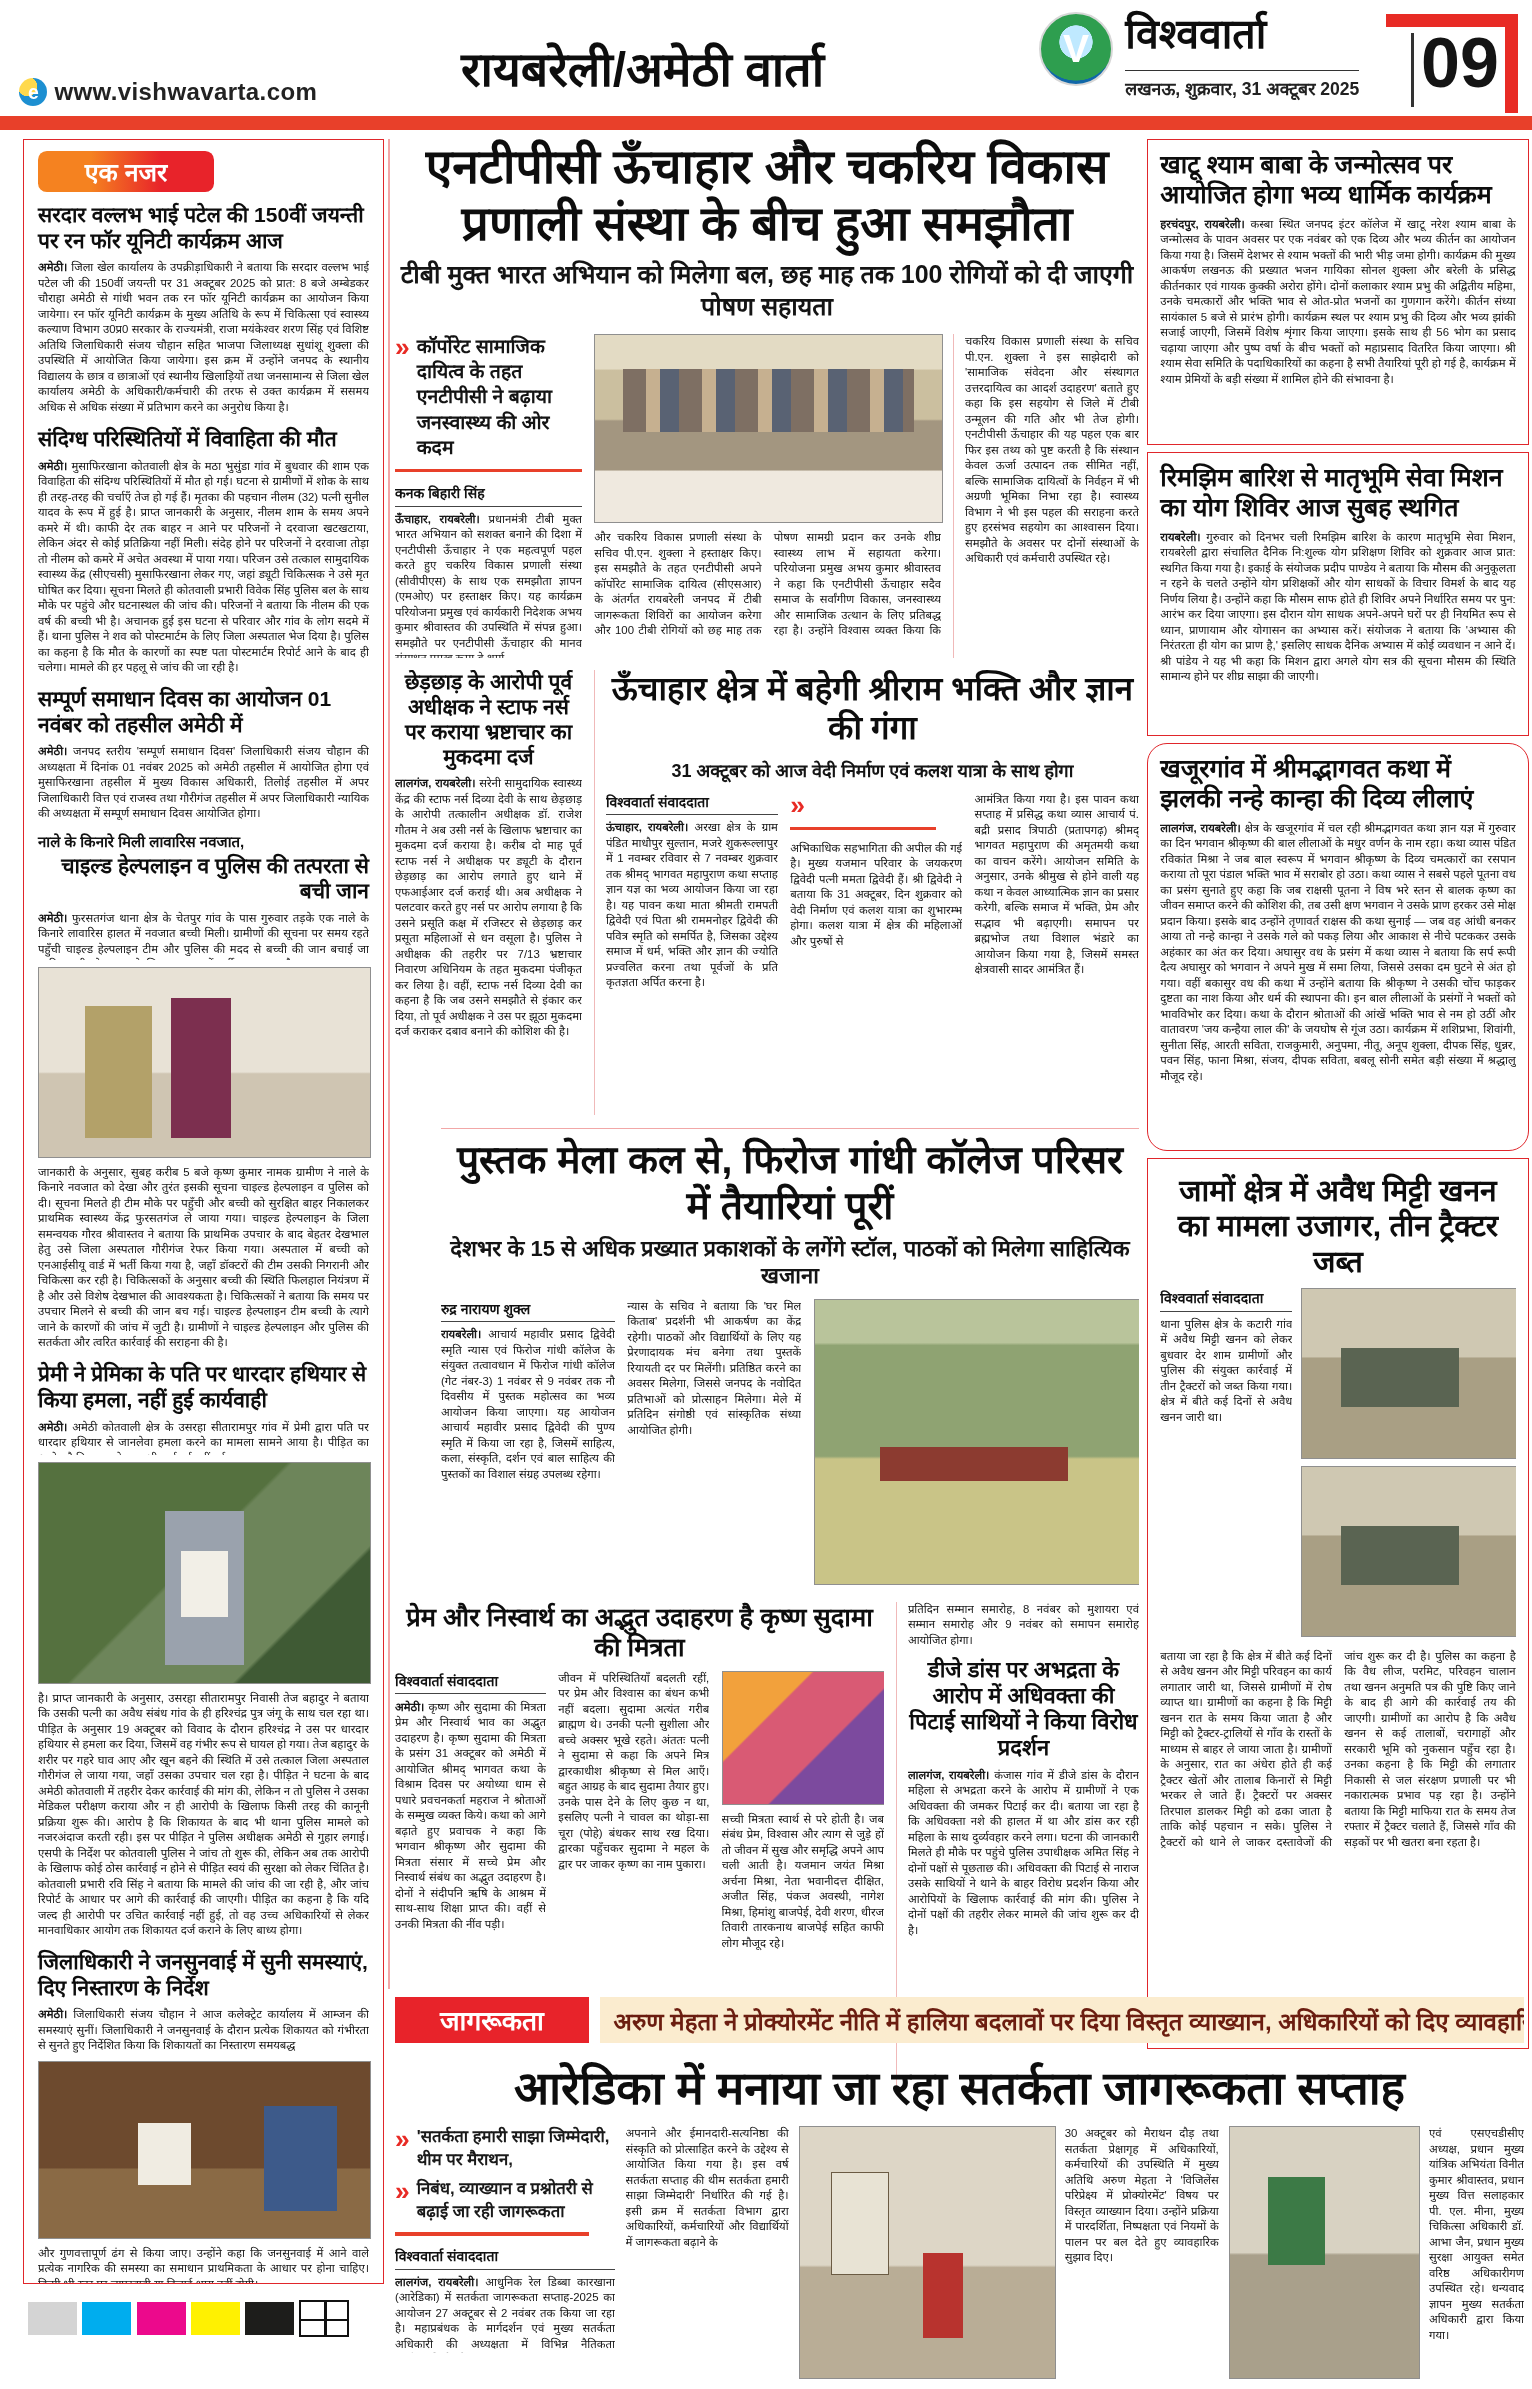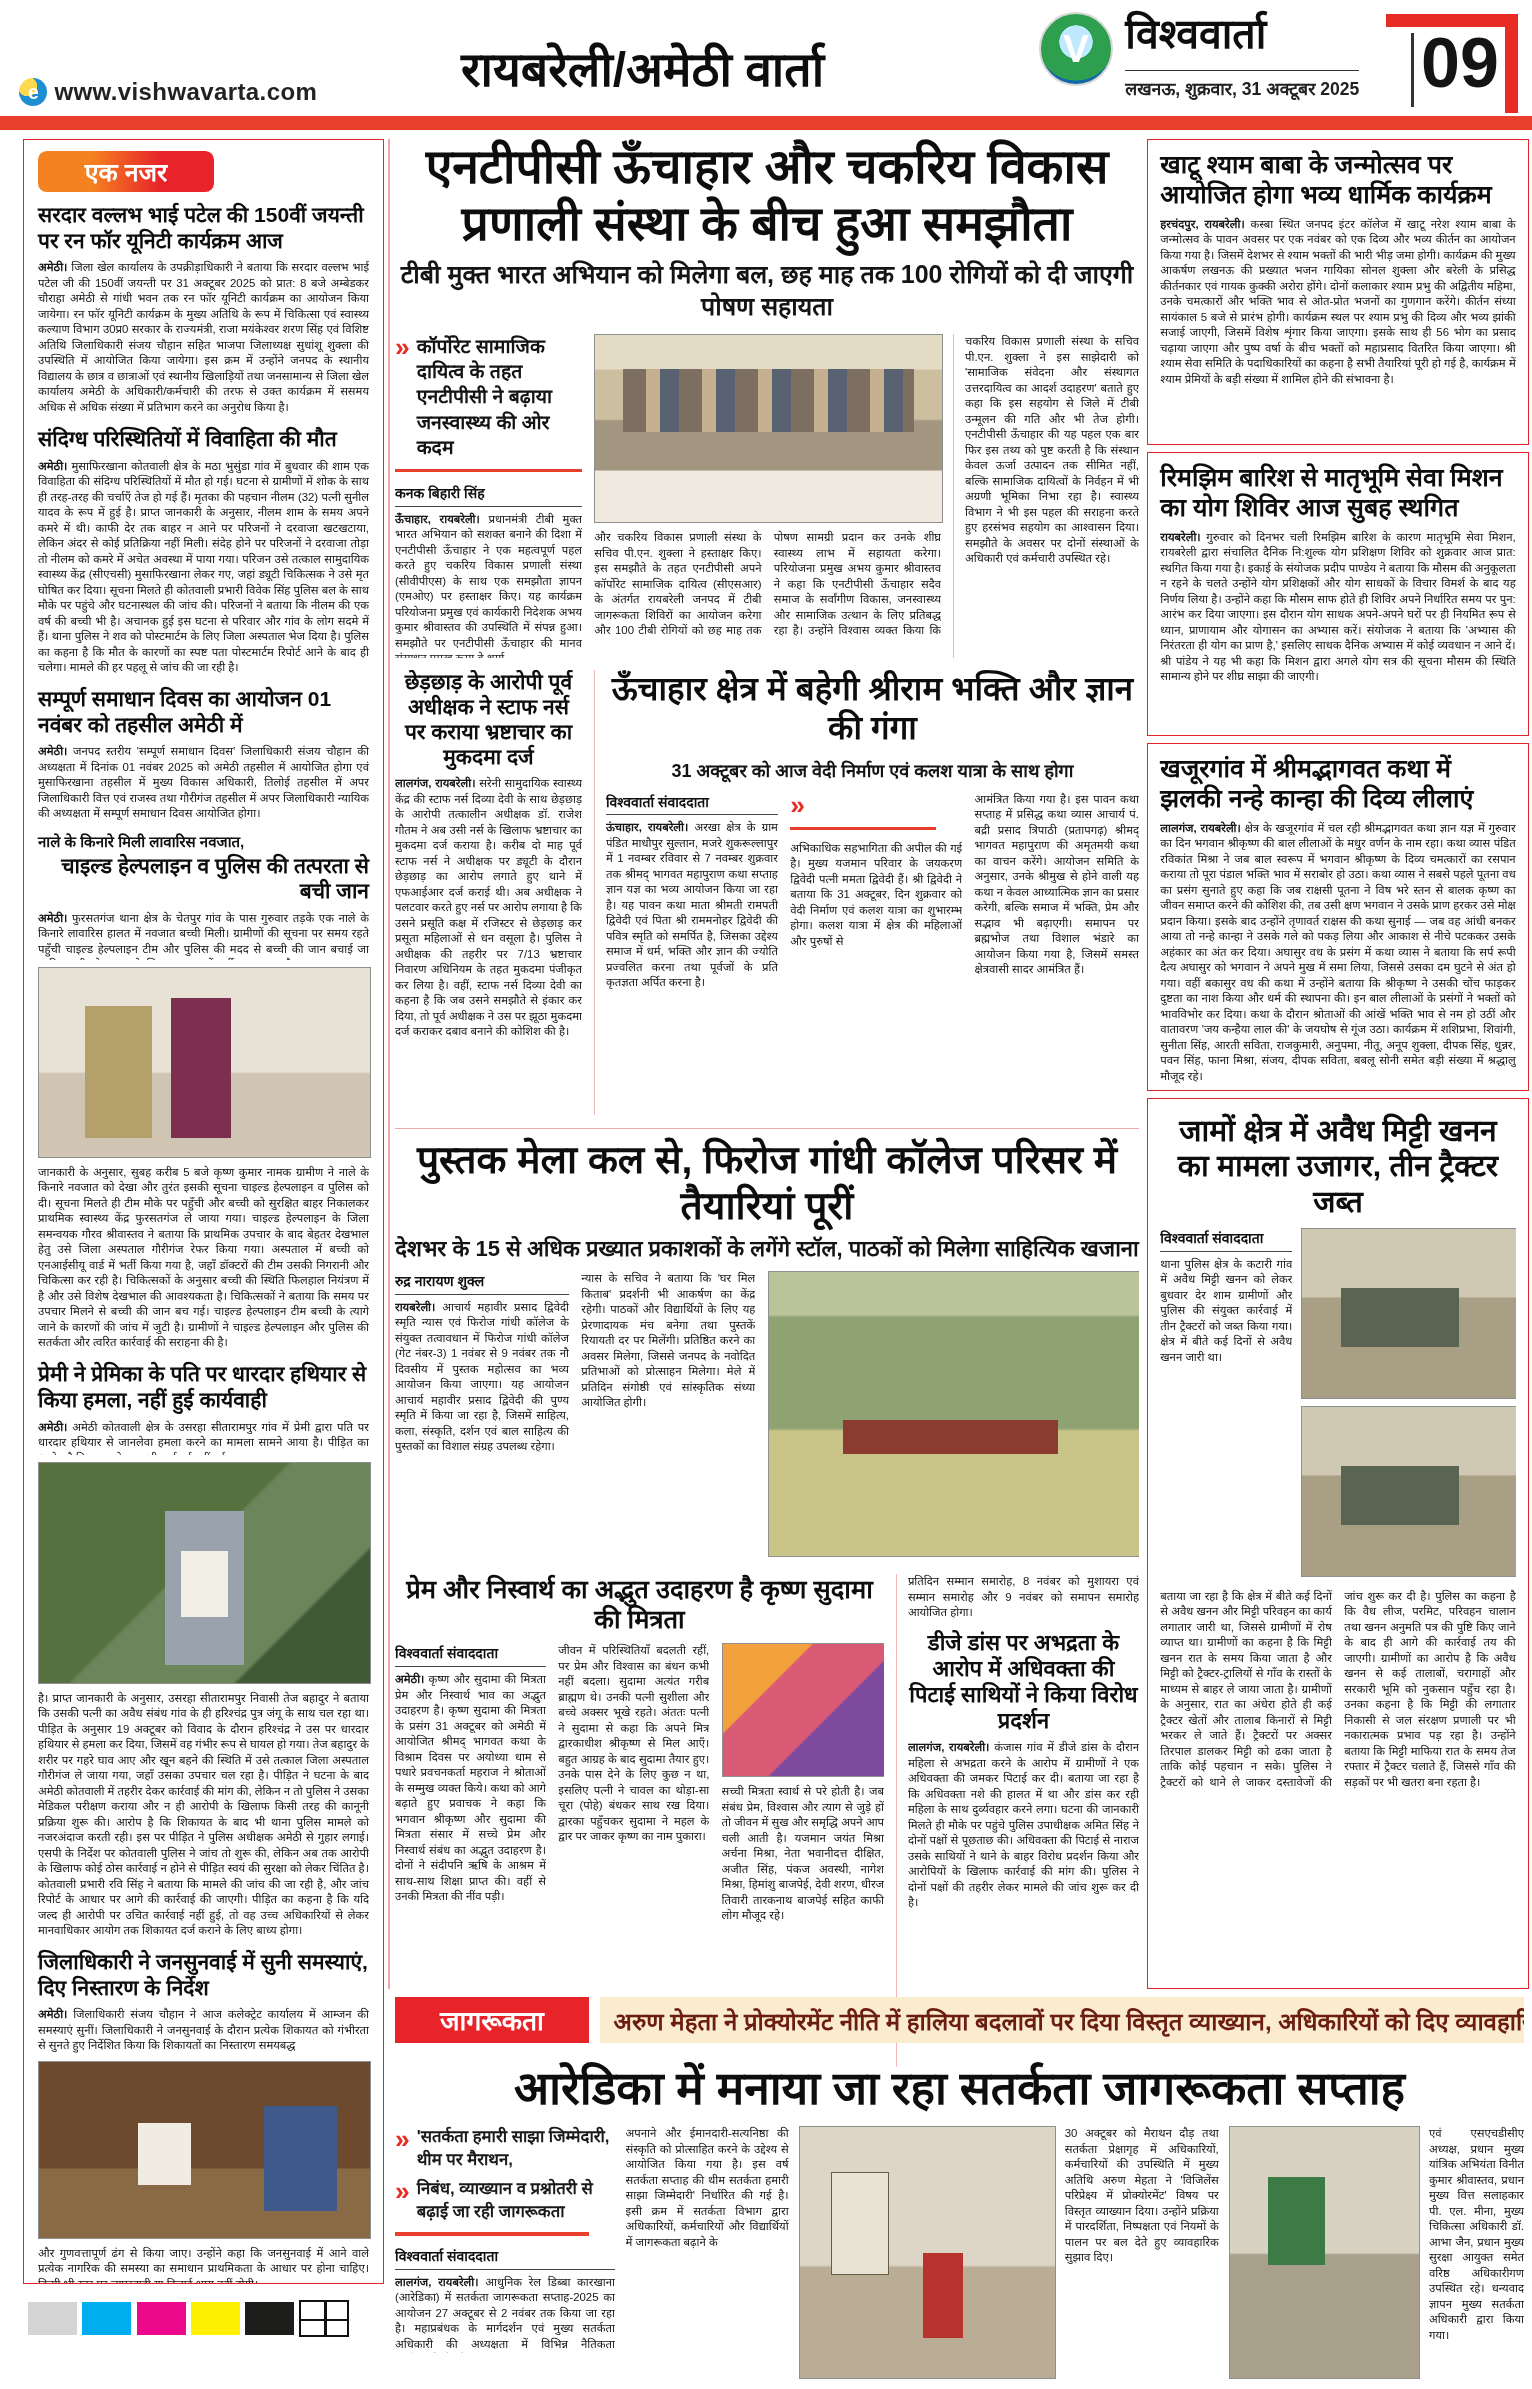--- a/index.html
+++ b/index.html
@@ -207,21 +207,21 @@
             <div class="qrule"></div>
             <div class="jbody" style="max-height:132px;">अभिकाधिक सहभागिता की अपील की गई है। मुख्य यजमान परिवार के जयकरण द्विवेदी पत्नी ममता द्विवेदी हैं। श्री द्विवेदी ने बताया कि 31 अक्टूबर, दिन शुक्रवार को वेदी निर्माण एवं कलश यात्रा का शुभारम्भ होगा। कलश यात्रा में क्षेत्र की महिलाओं और पुरुषों से</div>
           </div>
           <div style="flex:1;">
             <div class="jbody" style="max-height:339px;">आमंत्रित किया गया है। इस पावन कथा सप्ताह में प्रसिद्ध कथा व्यास आचार्य पं. बद्री प्रसाद त्रिपाठी (प्रतापगढ़) श्रीमद् भागवत महापुराण की अमृतमयी कथा का वाचन करेंगे। आयोजन समिति के अनुसार, उनके श्रीमुख से होने वाली यह कथा न केवल आध्यात्मिक ज्ञान का प्रसार करेगी, बल्कि समाज में भक्ति, प्रेम और सद्भाव भी बढ़ाएगी। समापन पर ब्रह्मभोज तथा विशाल भंडारे का आयोजन किया गया है, जिसमें समस्त क्षेत्रवासी सादर आमंत्रित हैं।</div>
           </div>
         </div>
       </div>
     </div>
 
-    <div style="margin-top:12.3px;border-top:1.8px solid #f2a7a7;padding-top:8.8px;">
+    <div style="margin-top:12.3px;border-top:1.8px solid #f2a7a7;padding-top:8.8px;margin-left:46px;">
       <div class="hl" style="font-size:39px;">पुस्तक मेला कल से, फिरोज गांधी कॉलेज परिसर में तैयारियां पूरीं</div>
       <div class="sub" style="font-size:22px;margin-top:5.3px;">देशभर के 15 से अधिक प्रख्यात प्रकाशकों के लगेंगे स्टॉल, पाठकों को मिलेगा साहित्यिक खजाना</div>
       <div class="flexrow" style="margin-top:8.8px;height:291px;overflow:hidden;">
         <div style="width:174px;flex:none;">
           <div class="byline">रुद्र नारायण शुक्ल</div>
           <div class="jbody" style="max-height:255px;"><span class="dl">रायबरेली।</span> <span>आचार्य महावीर प्रसाद द्विवेदी स्मृति न्यास एवं फिरोज गांधी कॉलेज के संयुक्त तत्वावधान में फिरोज गांधी कॉलेज (गेट नंबर-3) 1 नवंबर से 9 नवंबर तक नौ दिवसीय में पुस्तक महोत्सव का भव्य आयोजन किया जाएगा। यह आयोजन आचार्य महावीर प्रसाद द्विवेदी की पुण्य स्मृति में किया जा रहा है, जिसमें साहित्य, कला, संस्कृति, दर्शन एवं बाल साहित्य की पुस्तकों का विशाल संग्रह उपलब्ध रहेगा।</span></div>
         </div>
         <div style="width:174px;flex:none;">
           <div class="jbody" style="max-height:291px;">न्यास के सचिव ने बताया कि 'घर मिल किताब' प्रदर्शनी भी आकर्षण का केंद्र रहेगी। पाठकों और विद्यार्थियों के लिए यह प्रेरणादायक मंच बनेगा तथा पुस्तकें रियायती दर पर मिलेंगी। प्रतिष्ठित करने का अवसर मिलेगा, जिससे जनपद के नवोदित प्रतिभाओं को प्रोत्साहन मिलेगा। मेले में प्रतिदिन संगोष्ठी एवं सांस्कृतिक संध्या आयोजित होगी।</div>
         </div>
@@ -258,21 +258,21 @@
 
   <div class="right">
     <div class="rc-box redbox" style="height:306px;">
       <div class="rc-head">खाटू श्याम बाबा के जन्मोत्सव पर आयोजित होगा भव्य धार्मिक कार्यक्रम</div>
       <div class="jbody" style="max-height:236px;"><span class="dl">हरचंदपुर, रायबरेली।</span> <span>कस्बा स्थित जनपद इंटर कॉलेज में खाटू नरेश श्याम बाबा के जन्मोत्सव के पावन अवसर पर एक नवंबर को एक दिव्य और भव्य कीर्तन का आयोजन किया गया है। जिसमें देशभर से श्याम भक्तों की भारी भीड़ जमा होगी। कार्यक्रम की मुख्य आकर्षण लखनऊ की प्रख्यात भजन गायिका सोनल शुक्ला और बरेली के प्रसिद्ध कीर्तनकार एवं गायक कुक्की अरोरा होंगे। दोनों कलाकार श्याम प्रभु की अद्वितीय महिमा, उनके चमत्कारों और भक्ति भाव से ओत-प्रोत भजनों का गुणगान करेंगे। कीर्तन संध्या सायंकाल 5 बजे से प्रारंभ होगी। कार्यक्रम स्थल पर श्याम प्रभु की दिव्य और भव्य झांकी सजाई जाएगी, जिसमें विशेष शृंगार किया जाएगा। इसके साथ ही 56 भोग का प्रसाद चढ़ाया जाएगा और पुष्प वर्षा के बीच भक्तों को महाप्रसाद वितरित किया जाएगा। श्री श्याम सेवा समिति के पदाधिकारियों का कहना है सभी तैयारियां पूरी हो गई है, कार्यक्रम में श्याम प्रेमियों के बड़ी संख्या में शामिल होने की संभावना है।</span></div>
     </div>
     <div class="rc-box redbox" style="height:284px;">
       <div class="rc-head">रिमझिम बारिश से मातृभूमि सेवा मिशन का योग शिविर आज सुबह स्थगित</div>
       <div class="jbody" style="max-height:210px;"><span class="dl">रायबरेली।</span> <span>गुरुवार को दिनभर चली रिमझिम बारिश के कारण मातृभूमि सेवा मिशन, रायबरेली द्वारा संचालित दैनिक नि:शुल्क योग प्रशिक्षण शिविर को शुक्रवार आज प्रात: स्थगित किया गया है। इकाई के संयोजक प्रदीप पाण्डेय ने बताया कि मौसम की अनुकूलता न रहने के चलते उन्होंने योग प्रशिक्षकों और योग साधकों के विचार विमर्श के बाद यह निर्णय लिया है। उन्होंने कहा कि मौसम साफ होते ही शिविर अपने निर्धारित समय पर पुन: आरंभ कर दिया जाएगा। इस दौरान योग साधक अपने-अपने घरों पर ही नियमित रूप से ध्यान, प्राणायाम और योगासन का अभ्यास करें। संयोजक ने बताया कि 'अभ्यास की निरंतरता ही योग का प्राण है,' इसलिए साधक दैनिक अभ्यास में कोई व्यवधान न आने दें। श्री पांडेय ने यह भी कहा कि मिशन द्वारा अगले योग सत्र की सूचना मौसम की स्थिति सामान्य होने पर शीघ्र साझा की जाएगी।</span></div>
     </div>
-    <div class="rc-box redbox" style="height:348px;">
+    <div class="rc-box redbox" style="height:408px;border-radius:20px;">
       <div class="rc-head">खजूरगांव में श्रीमद्भागवत कथा में झलकी नन्हे कान्हा की दिव्य लीलाएं</div>
       <div class="jbody" style="max-height:275px;"><span class="dl">लालगंज, रायबरेली।</span> <span>क्षेत्र के खजूरगांव में चल रही श्रीमद्भागवत कथा ज्ञान यज्ञ में गुरुवार का दिन भगवान श्रीकृष्ण की बाल लीलाओं के मधुर वर्णन के नाम रहा। कथा व्यास पंडित रविकांत मिश्रा ने जब बाल स्वरूप में भगवान श्रीकृष्ण के दिव्य चमत्कारों का रसपान कराया तो पूरा पंडाल भक्ति भाव में सराबोर हो उठा। कथा व्यास ने सबसे पहले पूतना वध का प्रसंग सुनाते हुए कहा कि जब राक्षसी पूतना ने विष भरे स्तन से बालक कृष्ण का जीवन समाप्त करने की कोशिश की, तब उसी क्षण भगवान ने उसके प्राण हरकर उसे मोक्ष प्रदान किया। इसके बाद उन्होंने तृणावर्त राक्षस की कथा सुनाई — जब वह आंधी बनकर आया तो नन्हे कान्हा ने उसके गले को पकड़ लिया और आकाश से नीचे पटककर उसके अहंकार का अंत कर दिया। अघासुर वध के प्रसंग में कथा व्यास ने बताया कि सर्प रूपी दैत्य अघासुर को भगवान ने अपने मुख में समा लिया, जिससे उसका दम घुटने से अंत हो गया। वहीं बकासुर वध की कथा में उन्होंने बताया कि श्रीकृष्ण ने उसकी चोंच फाड़कर दुष्टता का नाश किया और धर्म की स्थापना की। इन बाल लीलाओं के प्रसंगों ने भक्तों को भावविभोर कर दिया। कथा के दौरान श्रोताओं की आंखें भक्ति भाव से नम हो उठीं और वातावरण 'जय कन्हैया लाल की' के जयघोष से गूंज उठा। कार्यक्रम में शशिप्रभा, शिवांगी, सुनीता सिंह, आरती सविता, राजकुमारी, अनुपमा, नीतू, अनूप शुक्ला, दीपक सिंह, धुन्नर, पवन सिंह, फाना मिश्रा, संजय, दीपक सविता, बबलू सोनी समेत बड़ी संख्या में श्रद्धालु मौजूद रहे।</span></div>
     </div>
     <div class="rc-box redbox" style="height:891px;">
       <div class="hl" style="font-size:30px;margin:5.3px 0 8.8px 0;">जामों क्षेत्र में अवैध मिट्टी खनन का मामला उजागर, तीन ट्रैक्टर जब्त</div>
       <div class="flexrow" style="height:352px;overflow:hidden;gap:8.8px;">
         <div style="width:132px;flex:none;">
           <div class="byline">विश्ववार्ता संवाददाता</div>
           <div class="jbody" style="max-height:308px;">थाना पुलिस क्षेत्र के कटारी गांव में अवैध मिट्टी खनन को लेकर बुधवार देर शाम ग्रामीणों और पुलिस की संयुक्त कार्रवाई में तीन ट्रैक्टरों को जब्त किया गया। क्षेत्र में बीते कई दिनों से अवैध खनन जारी था।</div>
         </div>

